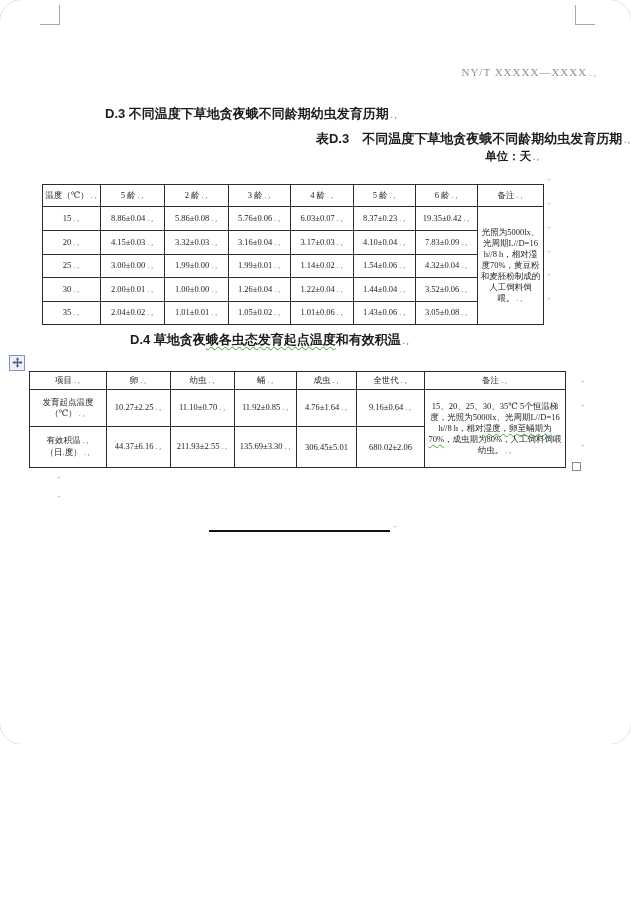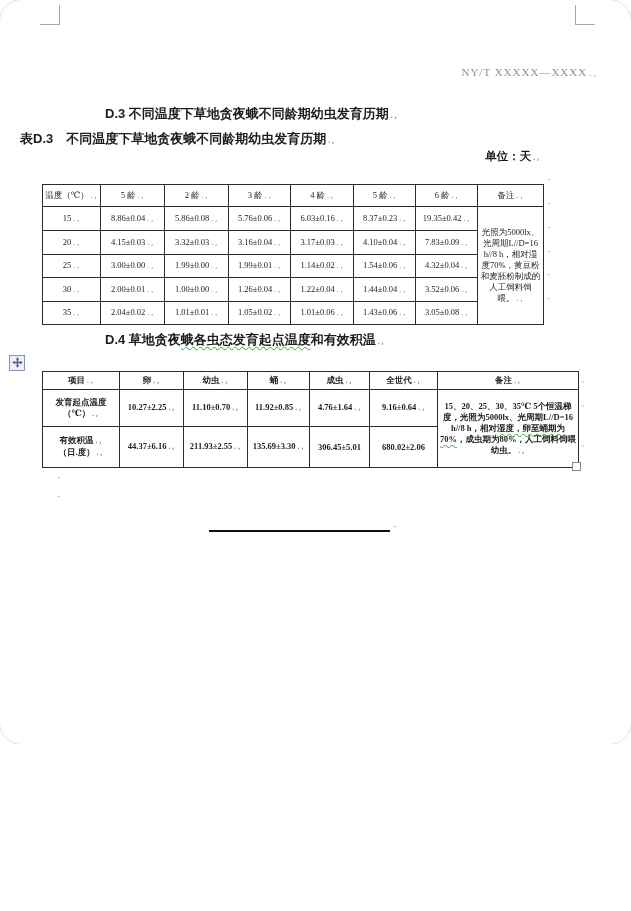--- a/index.html
+++ b/index.html
@@ -8,31 +8,31 @@
   
   .crop{position:absolute;width:19px;height:19px;}
   .crop.tl{left:40px;top:5px;border-right:1px solid #a8a8a8;border-bottom:1px solid #a8a8a8;}
   .crop.tr{left:575px;top:5px;border-left:1px solid #a8a8a8;border-bottom:1px solid #a8a8a8;}
   .crop.bl{left:40px;top:866px;border-right:1px solid #a8a8a8;border-top:1px solid #a8a8a8;}
   .crop.br{left:577px;top:866px;border-left:1px solid #a8a8a8;border-top:1px solid #a8a8a8;}
   .runhead{position:absolute;top:66px;right:33px;font-size:11px;color:#8f8f8f;letter-spacing:1px;}
   .pagenum{position:absolute;top:851px;left:543px;font-size:10.5px;color:#8f8f8f;}
   .h1{position:absolute;left:57px;font-size:13px;font-weight:bold;
       font-family:"Liberation Sans","DejaVu Sans",sans-serif;padding-left:48px;}
-  .cap{position:absolute;left:0;right:0;text-align:left;font-size:13px;font-weight:bold;
-       font-family:"Liberation Sans","DejaVu Sans",sans-serif;padding-left:20px;}
+  .cap{position:absolute;left:0;right:0;text-align:right;font-size:13px;font-weight:bold;
+       font-family:"Liberation Sans","DejaVu Sans",sans-serif;}
   .unit{position:absolute;top:149px;right:91px;font-size:11.5px;font-weight:bold;
         font-family:"Liberation Sans","DejaVu Sans",sans-serif;text-align:center;}
   .eoc{font-size:6.5px;color:#8a8a8a;margin-left:1px;font-family:"DejaVu Sans Mono",monospace;}
   .rowmark{position:absolute;font-size:6.5px;color:#8a8a8a;}
   table.t{position:absolute;border-collapse:collapse;table-layout:fixed;}
   table.t td{border:1px solid #2b2b2b;text-align:center;vertical-align:middle;
              font-size:8.5px;padding:0 2px;line-height:11px;}
   table.t3{left:42px;top:184px;width:501px;}
-  table.t4{left:42px;top:371px;width:536px;font-weight:bold;}
+  table.t4{left:29px;top:371px;width:536px;}
   td.remark3{text-align:left;vertical-align:middle;padding:2px 4px;line-height:14px;margin-left:25px;}
   td.remark4{text-align:left;vertical-align:middle;padding:2px 4px;line-height:19px;}
   td.lbl{line-height:15px;}
   .sq{text-decoration-line:underline;text-decoration-style:wavy;text-decoration-color:#2faf2f;
       text-decoration-thickness:1px;text-underline-offset:2px;}
   .handle{position:absolute;left:9px;top:355px;width:14px;height:14px;background:#eef0f5;
           border:1px solid #8492bd;display:flex;align-items:center;justify-content:center;}
   .resize{position:absolute;left:572px;top:462px;width:7px;height:7px;border:1px solid #8a8a8a;background:#fff;}
   .pmark{position:absolute;font-size:7px;color:#8a8a8a;}
   .blankline{position:absolute;left:209px;top:530px;width:181px;height:2px;background:#111;}
@@ -73,21 +73,21 @@
       <td><span>4 龄</span><span class="eoc">.,</span></td>
       <td><span>5 龄</span><span class="eoc">.,</span></td>
       <td><span>6 龄</span><span class="eoc">.,</span></td>
       <td><span>备注</span><span class="eoc">.,</span></td>
     </tr>
     <tr style="height:24px">
       <td><span>15</span><span class="eoc">.,</span></td>
       <td><span>8.86±0.04</span><span class="eoc">.,</span></td>
       <td><span>5.86±0.08</span><span class="eoc">.,</span></td>
       <td><span>5.76±0.06</span><span class="eoc">.,</span></td>
-      <td><span>6.03±0.16</span><span class="eoc">.,</span></td>
+      <td><span>6.03±0.07</span><span class="eoc">.,</span></td>
       <td><span>8.37±0.23</span><span class="eoc">.,</span></td>
       <td><span>19.35±0.42</span><span class="eoc">.,</span></td>
       <td class="remark3" rowspan="5"><span>光照为5000lx、光周期L//D=16 h//8 h，相对湿度70%，黄豆粉和麦胚粉制成的人工饲料饲喂。</span><span class="eoc">.,</span></td>
     </tr>
     <tr style="height:24px">
       <td><span>20</span><span class="eoc">.,</span></td>
       <td><span>4.15±0.03</span><span class="eoc">.,</span></td>
       <td><span>3.32±0.03</span><span class="eoc">.,</span></td>
       <td><span>3.16±0.04</span><span class="eoc">.,</span></td>
       <td><span>3.17±0.03</span><span class="eoc">.,</span></td>
@@ -124,21 +124,21 @@
   </tbody>
     </table>
 
   <span class="rowmark" style="left:547px;top:174px">.,</span>
   <span class="rowmark" style="left:547px;top:198px">.,</span>
   <span class="rowmark" style="left:547px;top:222px">.,</span>
   <span class="rowmark" style="left:547px;top:246px">.,</span>
   <span class="rowmark" style="left:547px;top:269px">.,</span>
   <span class="rowmark" style="left:547px;top:293px">.,</span>
 
-  <div class="h1" style="top:331px;"><span>D.4 草地贪夜</span><span class="sq">蛾各虫态发育起点温度</span><span>和有效积温</span><span class="eoc">.,</span></div>
+  <div class="h1" style="top:331px;margin-left:25px;"><span>D.4 草地贪夜</span><span class="sq">蛾各虫态发育起点温度</span><span>和有效积温</span><span class="eoc">.,</span></div>
 
   <div class="handle">
     <span>
       <svg width="11" height="11" viewBox="0 0 16 16">
           <path d="M8 0.5 L10.6 3.8 H9 V7 H12.2 V5.4 L15.5 8 L12.2 10.6 V9 H9 V12.2 H10.6 L8 15.5 L5.4 12.2 H7 V9 H3.8 V10.6 L0.5 8 L3.8 5.4 V7 H7 V3.8 H5.4 Z" fill="#4a5a8a"></path>
         </svg>
     </span>
   </div>
 
 

